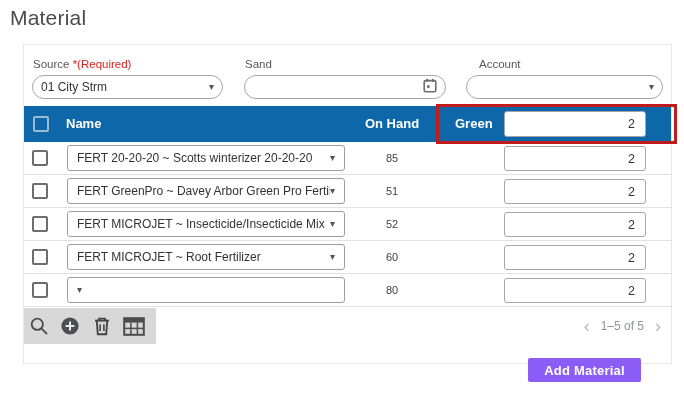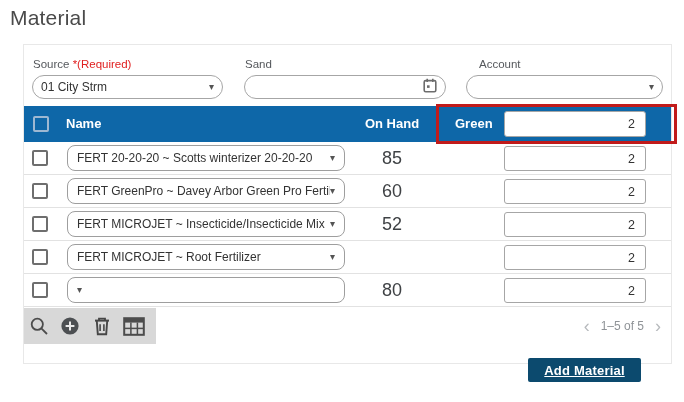--- a/index.html
+++ b/index.html
@@ -46,43 +46,43 @@
   .thead .units-input { left: 480px; top: 5px; width: 142px; }
 
   .highlight-box { position: absolute; left: 412px; top: 59px; width: 241px;
     height: 40px; border: 3px solid #c11b1b; pointer-events: none; z-index: 6; }
 
   
   .row { position: absolute; left: 0; width: 100%; height: 33px;
     border-bottom: 1px solid #e2e2e2; background: #fff; }
   .row .cb { left: 8px; top: 8px; }
   .name-select { position: absolute; left: 43px; top: 3px; width: 278px; height: 26px;
-    border: 1px solid #9e9e9e; border-radius: 8px; background: #fff; display: flex;
+    border: 1px solid #9e9e9e; border-radius: 3px; background: #fff; display: flex;
     align-items: center; padding: 0 9px; font-size: 12px; color: #333; cursor: pointer; }
   .name-select .sel-value { flex: 1 1 auto; white-space: nowrap; overflow: hidden; }
   .onhand { position: absolute; left: 328px; top: 0; width: 80px; height: 32px;
-    line-height: 32px; text-align: center; font-size: 18px; color: #3f4245; }
+    line-height: 32px; text-align: center; font-size: 11px; color: #3f4245; }
   .row .units-input { left: 480px; top: 4px; width: 142px; height: 25px; }
 
   
   .toolbar { position: absolute; left: 0; top: 263px; width: 132px; height: 36px;
     background: #d8d8d8; display: flex; align-items: center; padding-left: 5px; }
   .tool { width: 22px; height: 22px; margin-right: 11px; display: flex;
     align-items: center; justify-content: center; cursor: pointer; }
 
   .pagination { position: absolute; right: 10px; top: 272px; display: flex;
     align-items: center; gap: 11px; font-size: 12px; color: #8f9397; }
   .pag-chev { font-size: 18px; color: #b7babd; line-height: 1; cursor: pointer;
     font-weight: 400; }
 
   .add-btn { position: absolute; left: 504px; top: 313px; width: 113px; height: 24px;
-    background: #0c4a6e; color: #fff; font-size: 13px; font-weight: 700;
+    background: #8b5cf6; color: #fff; font-size: 13px; font-weight: 700;
     border: none; border-radius: 2px; display: flex; align-items: center;
     justify-content: center; cursor: pointer; letter-spacing: .2px;
-    font-family: "Liberation Sans", sans-serif; text-decoration: underline; }
+    font-family: "Liberation Sans", sans-serif; }
 </style>
 </head>
 <body>
 
 <div class="page">
 
   <div class="page-title">Material</div>
 
   <div class="card">
 
@@ -131,40 +131,41 @@
       <div class="onhand">85</div>
       <input class="units-input" value="2" style="">
     </div>
 
     <div class="row" style="top:130px">
       <span class="cb"></span>
       <div class="name-select">
         <span class="sel-value">FERT GreenPro ~ Davey Arbor Green Pro Fertilizer</span>
         <span class="chev">▾</span>
       </div>
+      <div class="onhand">51</div>
+      <input class="units-input" value="2" style="">
+    </div>
+
+    <div class="row" style="top:163px">
+      <span class="cb"></span>
+      <div class="name-select">
+        <span class="sel-value">FERT MICROJET ~ Insecticide/Insecticide Mix</span>
+        <span class="chev">▾</span>
+      </div>
+      <div class="onhand">52</div>
+      <input class="units-input" value="2" style="">
+    </div>
+
+    <div class="row" style="top:196px">
+      <span class="cb"></span>
+      <div class="name-select">
+        <span class="sel-value">FERT MICROJET ~ Root Fertilizer</span>
+        <span class="chev">▾</span>
+      </div>
       <div class="onhand">60</div>
-      <input class="units-input" value="2" style="">
-    </div>
-
-    <div class="row" style="top:163px">
-      <span class="cb"></span>
-      <div class="name-select">
-        <span class="sel-value">FERT MICROJET ~ Insecticide/Insecticide Mix</span>
-        <span class="chev">▾</span>
-      </div>
-      <div class="onhand">52</div>
-      <input class="units-input" value="2" style="">
-    </div>
-
-    <div class="row" style="top:196px">
-      <span class="cb"></span>
-      <div class="name-select">
-        <span class="sel-value">FERT MICROJET ~ Root Fertilizer</span>
-        <span class="chev">▾</span>
-      </div>
       <input class="units-input" value="2" style="">
     </div>
 
     <div class="row" style="top:229px">
       <span class="cb"></span>
       <div class="name-select">
         <span class="chev">▾</span>
       </div>
       <div class="onhand">80</div>
       <input class="units-input" value="2" style="">

